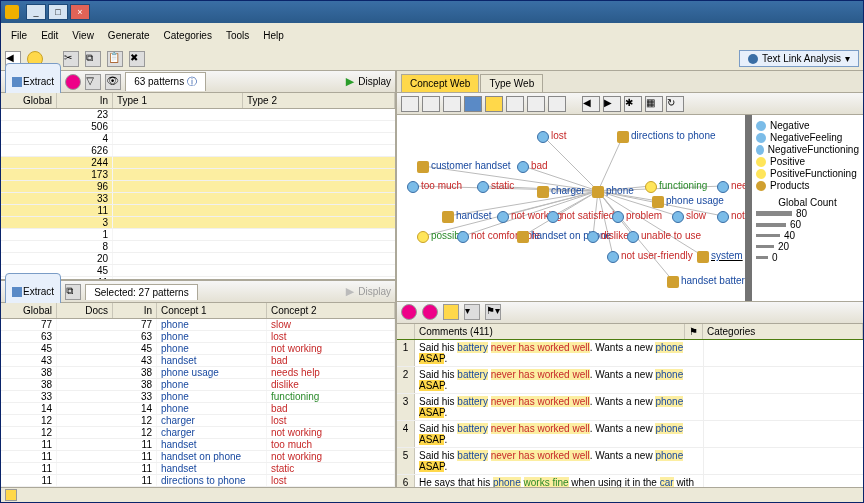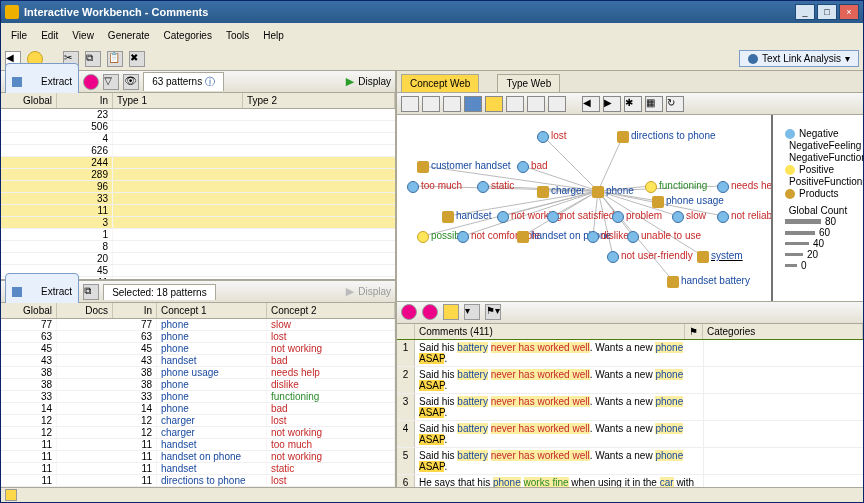--- a/index.html
+++ b/index.html
@@ -15,21 +15,21 @@
 .tbtn { width: 16px; height: 16px; background: #ddd; border: 1px solid #999; }
 .tbtn.yellow { background: #ffd84a; border-color: #c9a227; border-radius: 50%; }
 .right-tool { margin-left: auto; padding: 2px 8px; border: 1px solid #7a9cc6; background: #e8f0fb; display: flex; align-items: center; gap: 4px; }
 .right-tool .dot { width: 10px; height: 10px; background: #3a6ea5; border-radius: 50%; }
 .work { flex: 1; display: flex; min-height: 0; }
 .col { display: flex; flex-direction: column; min-height: 0; }
 .left { width: 396px; border-right: 2px solid #aca899; }
 .right { flex: 1; }
 .pane { display: flex; flex-direction: column; border-bottom: 2px solid #aca899; min-height: 0; }
 .pane-toolbar { height: 22px; background: linear-gradient(#f6f6f6,#e4e1d4); border-bottom: 1px solid #aca899; display: flex; align-items: center; padding: 0 4px; gap: 4px; }
-.ex-btn { padding: 12px 6px; border: 1px solid #7a9cc6; background: #e8f0fb; border-radius: 4px; display: flex; align-items: center; gap: 19px; }
+.ex-btn { padding: 12px 6px; border: 1px solid #7a9cc6; background: #e8f0fb; border-radius: 4px; display: flex; align-items: center; gap: 1px; }
 .ex-btn .i { width: 10px; height: 10px; background: #5a8ac6; }
 .play { color: #2a9d2a; font-size: 11px; }
 .filter-tab { padding: 2px 8px; background: #fff; border: 1px solid #aca899; border-bottom: none; }
 .tablehead { display: flex; background: #ece9d8; border-bottom: 1px solid #aca899; font-size: 10px; }
 .tablehead div { padding: 2px 4px; border-right: 1px solid #c9c6b8; }
 .tbody { flex: 1; overflow-y: auto; background: #fff; }
 .row { display: flex; border-bottom: 1px solid #f0f0f0; font-size: 10px; height: 12px; align-items: center; }
 .row div { padding: 0 4px; overflow: hidden; white-space: nowrap; border-right: 1px solid #f5f5f5; }
 .row.sel { background: #fceea1 !important; }
 .c-in { width: 56px; text-align: right; }
@@ -39,35 +39,35 @@
 .c-docs { width: 56px; text-align: right; }
 .c-in2 { width: 44px; text-align: right; }
 .c-con1 { width: 110px; }
 .c-con2 { flex: 1; }
 .tag-blue { color: #1a4aa0; }
 .tag-red { color: #c62828; }
 .tag-green { color: #2a8a2a; }
 .txt-pos { color: #2a8a2a; }
 .txt-neg { color: #c62828; }
 .txt-blue { color: #1a4aa0; }
-.tabs { height: 22px; display: flex; align-items: flex-end; background: #e8e5d6; padding: 2px 4px 0; gap: 18px; border-bottom: 1px solid #aca899; }
+.tabs { height: 22px; display: flex; align-items: flex-end; background: #e8e5d6; padding: 2px 4px 0; gap: 1px; border-bottom: 1px solid #aca899; }
 .tab { padding: 3px 8px; border: 1px solid #aca899; background: #ece9d8; border-bottom: none; font-size: 10px; }
 .tab.active { background: #ffd84a; }
 .graph-tools { height: 22px; background: linear-gradient(#f6f6f6,#e4e1d4); display: flex; align-items: center; padding: 0 4px; gap: 3px; border-bottom: 1px solid #aca899; }
 .gbtn { width: 18px; height: 16px; border: 1px solid #888; background: #eee; }
 .gbtn.b { background: #5a8ac6; }
 .gbtn.y { background: #ffd84a; }
 .graph-area { flex: 1; display: flex; background: #fff; min-height: 0; }
 .canvas { flex: 1; position: relative; overflow: hidden; }
 .node { position: absolute; font-size: 9px; white-space: nowrap; }
 .nic { width: 12px; height: 12px; display: inline-block; vertical-align: middle; border-radius: 50%; margin-right: 2px; }
 .nic.frown { background: #7bbce8; border: 1px solid #3a6ea5; }
 .nic.cube { background: #d0a030; border-radius: 2px; }
 .nic.smile { background: #ffe55a; border: 1px solid #c9a227; }
-.legend { width: 92px; border-left: 2px solid #737373; padding: 12px; font-size: 9px; }
+.legend { width: 118px; border-left: 7px solid #737373; padding: 4px; font-size: 9px; }
 .legend .li { display: flex; align-items: center; gap: 4px; margin: 1px 0; }
 .legend .sw { width: 10px; height: 10px; border-radius: 50%; }
 .scale-bar { height: 2px; background: #888; margin: 2px 0; }
 .docs-pane { flex: 1; display: flex; flex-direction: column; min-height: 0; border-top: 1px solid #aca899; }
 .docs-tools { height: 22px; background: linear-gradient(#f6f6f6,#e4e1d4); display: flex; align-items: center; padding: 0 4px; gap: 5px; border-bottom: 1px solid #aca899; }
 .docs-head { display: flex; background: #ece9d8; border-bottom: 1px solid #4d7c0f; }
 .docs-head div { padding: 2px 4px; border-right: 1px solid #c9c6b8; font-size: 10px; }
 .dcol-n { width: 18px; }
 .dcol-c { flex: 1; }
 .dcol-cat { width: 160px; }
@@ -81,21 +81,20 @@
 .hl-r { color: #c62828; }
 .hl-o { background: #ffd84a; }
 .statusbar { height: 15px; background: #ece9d8; border-top: 1px solid #aca899; display: flex; align-items: center; padding: 0 4px; }
 svg.edges { position: absolute; top: 0; left: 0; width: 100%; height: 100%; }
 </style>
 </head>
 <body>
 
 <div class="titlebar">
   <div class="icon"></div>
-  <div class="title">Interactive Workbench - Comments</div>
   <div class="winbtn">_</div>
   <div class="winbtn">□</div>
   <div class="winbtn close">×</div>
 </div>
 
 <div class="menubar" id="menubar">
     <span>File</span>
     <span>Edit</span>
     <span>View</span>
     <span>Generate</span>
@@ -168,21 +167,21 @@
             <div class="c-type2 tag-"></div>
           </div>
           <div class="row sel">
             <div class="c-glob"></div>
             <div class="c-in">244</div>
             <div class="c-type1 tag-blue"><products></products></div>
             <div class="c-type2 tag-red"><negative></negative></div>
           </div>
           <div class="row sel">
             <div class="c-glob"></div>
-            <div class="c-in">289</div>
+            <div class="c-in">173</div>
             <div class="c-type1 tag-blue"><products></products></div>
             <div class="c-type2 tag-green"><positivefunctioning></positivefunctioning></div>
           </div>
           <div class="row sel">
             <div class="c-glob"></div>
             <div class="c-in">96</div>
             <div class="c-type1 tag-blue"><products></products></div>
             <div class="c-type2 tag-blue"><contextual></contextual></div>
           </div>
           <div class="row sel">
@@ -236,21 +235,21 @@
         </div>
     </div>
 
     <div class="pane" style="flex:1;border-bottom:none">
       <div class="pane-toolbar">
         <div class="ex-btn">
             <span class="i"></span>
             <span>Extract</span>
           </div>
         <div class="tbtn">⧉</div>
-        <div class="filter-tab">Selected: 18 patterns</div>
+        <div class="filter-tab">Selected: 27 patterns</div>
         <div style="flex:1"></div>
         <span class="play" style="color:#bbb">▶</span>
         <span style="color:#999">Display</span>
       </div>
       <div class="tablehead">
         <div class="c-glob">Global</div>
         <div class="c-docs">Docs</div>
         <div class="c-in2">In</div>
         <div class="c-con1">Concept 1</div>
         <div class="c-con2">Concept 2</div>

